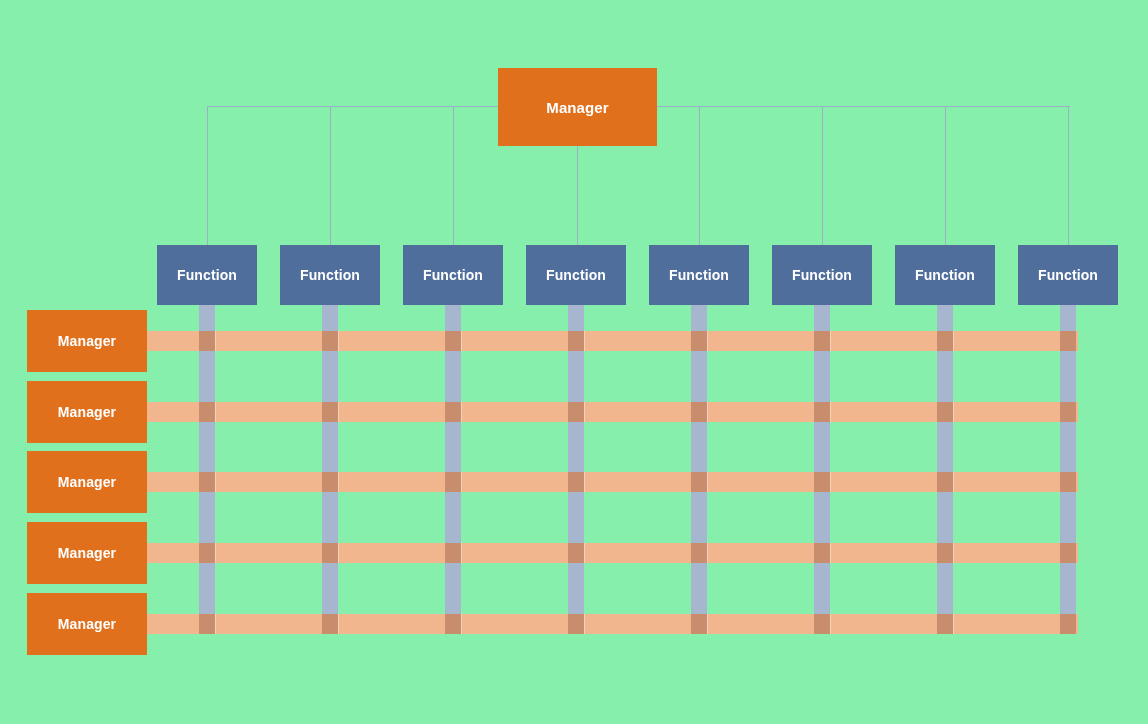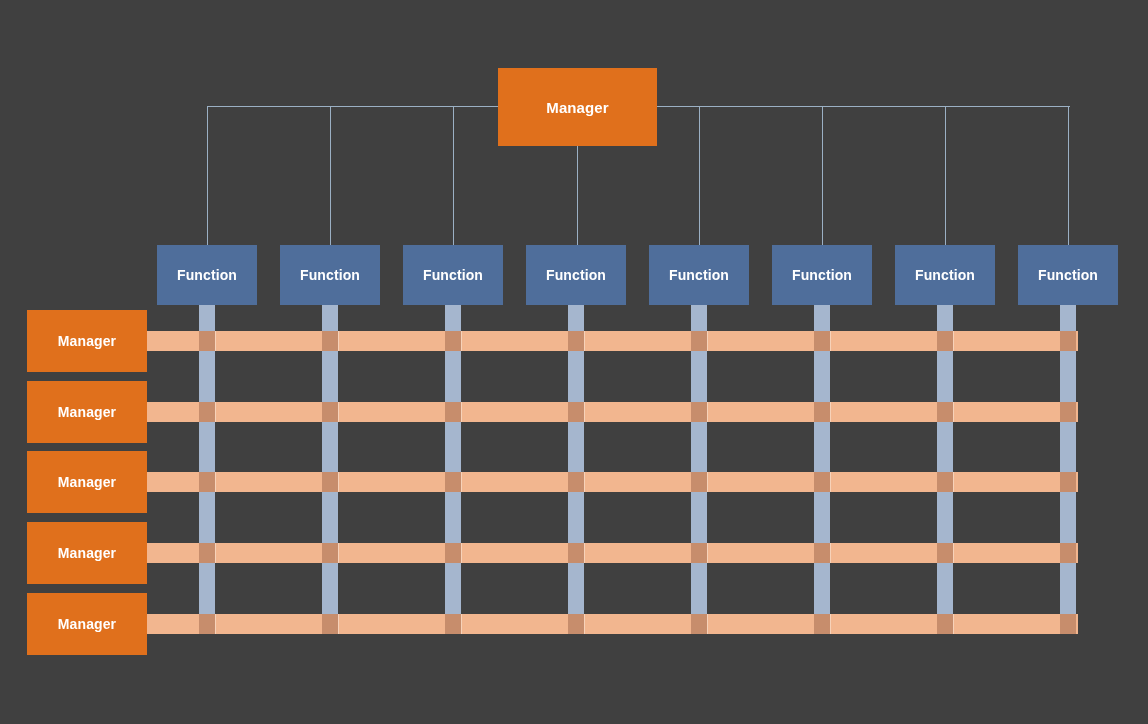--- a/index.html
+++ b/index.html
@@ -8,21 +8,21 @@
     padding: 0;
     background: #ffffff;
   }
   body {
     font-family: "Liberation Sans", sans-serif;
   }
   #canvas {
     position: relative;
     width: 1148px;
     height: 724px;
-    background: #404040;
+    background: #86efac;
     overflow: hidden;
   }
 
   
   .conn-h {
     position: absolute;
     height: 1px;
     background: #9BB0C4;
   }
   .conn-v {

